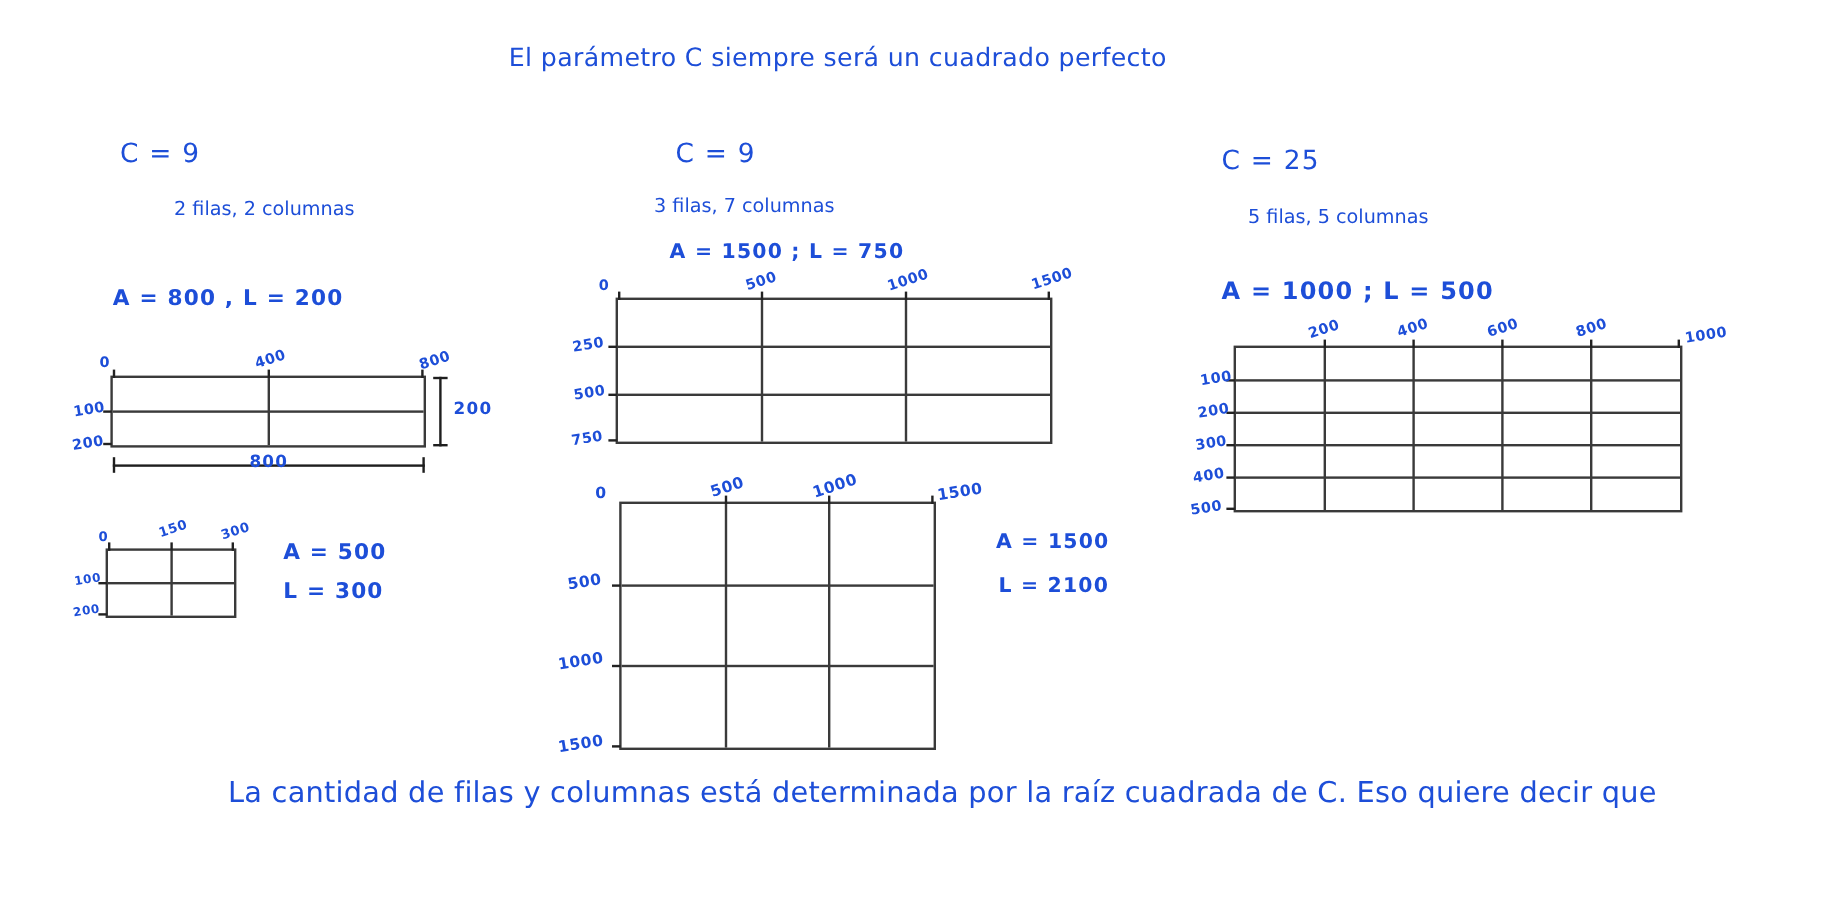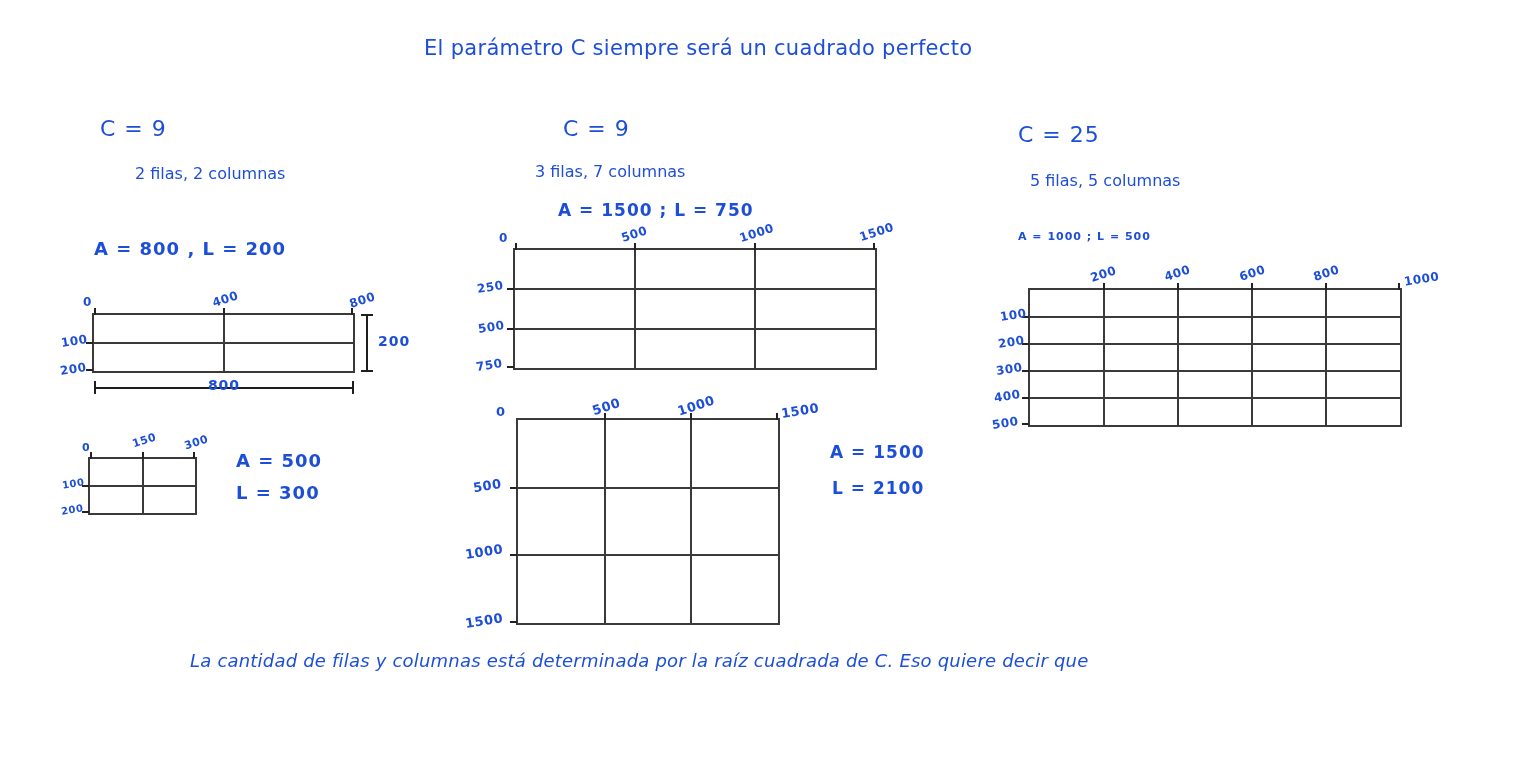--- a/index.html
+++ b/index.html
@@ -3,24 +3,24 @@
 <meta charset="utf-8">
 <style>
   html,body{margin:0;padding:0;background:#fff;}
   #canvas{
     position:relative;width:1532px;height:757px;background:#ffffff;overflow:hidden;
     font-family:"DejaVu Sans","Liberation Sans",sans-serif;color:#1d4ed8;
   }
   .abs{position:absolute;white-space:nowrap;}
   .title{font-size:21px;letter-spacing:.3px;}
   .c-head{font-size:22px;letter-spacing:1px;}
-  .note{font-size:16px;}
+  .note{font-size:16px;margin-left:10px;}
   .al-head{font-size:18px;font-weight:bold;letter-spacing:1px;}
   .side-lbl{font-size:17px;font-weight:bold;letter-spacing:1px;}
-  .footer{font-size:18px;line-height:29px;letter-spacing:.2px;font-style:italic;}
+  .footer{font-size:24px;line-height:29px;letter-spacing:.2px;}
 
   .grid{position:absolute;border:2px solid #3a3a3a;box-sizing:border-box;}
   .vl{position:absolute;top:0;bottom:0;width:2px;background:#3a3a3a;}
   .hl{position:absolute;left:0;right:0;height:2px;background:#3a3a3a;}
   .tt{position:absolute;top:-7px;width:2px;height:7px;background:#222;}
   .lt{position:absolute;left:-8px;width:7px;height:2px;background:#222;}
 
   .xt,.yt{position:absolute;font-size:12px;font-weight:bold;letter-spacing:.5px;}
   .rot{transform:rotate(-18deg);}
   .rot-s{transform:rotate(-9deg);}
@@ -127,21 +127,21 @@
     <span class="xt rot-s" style="left:calc(100% + 3px);top:-17px;font-size:13px;">1500</span>
     <span class="yt rot-s" style="left:-45px;top:calc(33.33% - 10px);font-size:13px;">500</span>
     <span class="yt rot-s" style="left:-53px;top:calc(66.66% - 11px);font-size:13px;">1000</span>
     <span class="yt rot-s" style="left:-53px;top:calc(100% - 10px);font-size:13px;">1500</span>
   </div>
   <div class="abs side-lbl" style="left:830px;top:442px;">A = 1500</div>
   <div class="abs side-lbl" style="left:832px;top:478px;">L = 2100</div>
 
   <div class="abs c-head" style="left:1018px;top:122px;">C = 25</div>
   <div class="abs note" style="left:1030px;top:171px;">5 filas, 5 columnas</div>
-  <div class="abs al-head" style="left:1018px;top:230px;font-size:11px;">A = 1000  ;    L = 500</div>
+  <div class="abs al-head" style="left:1018px;top:230px;font-size:20px;">A = 1000  ;    L = 500</div>
 
   <div class="grid" style="left:1028px;top:288px;width:374px;height:139px;">
     <div class="vl" style="left:calc(20% - 1px);"></div>
     <div class="vl" style="left:calc(40% - 1px);"></div>
     <div class="vl" style="left:calc(60% - 1px);"></div>
     <div class="vl" style="left:calc(80% - 1px);"></div>
     <div class="hl" style="top:calc(20% - 1px);"></div>
     <div class="hl" style="top:calc(40% - 1px);"></div>
     <div class="hl" style="top:calc(60% - 1px);"></div>
     <div class="hl" style="top:calc(80% - 1px);"></div>

